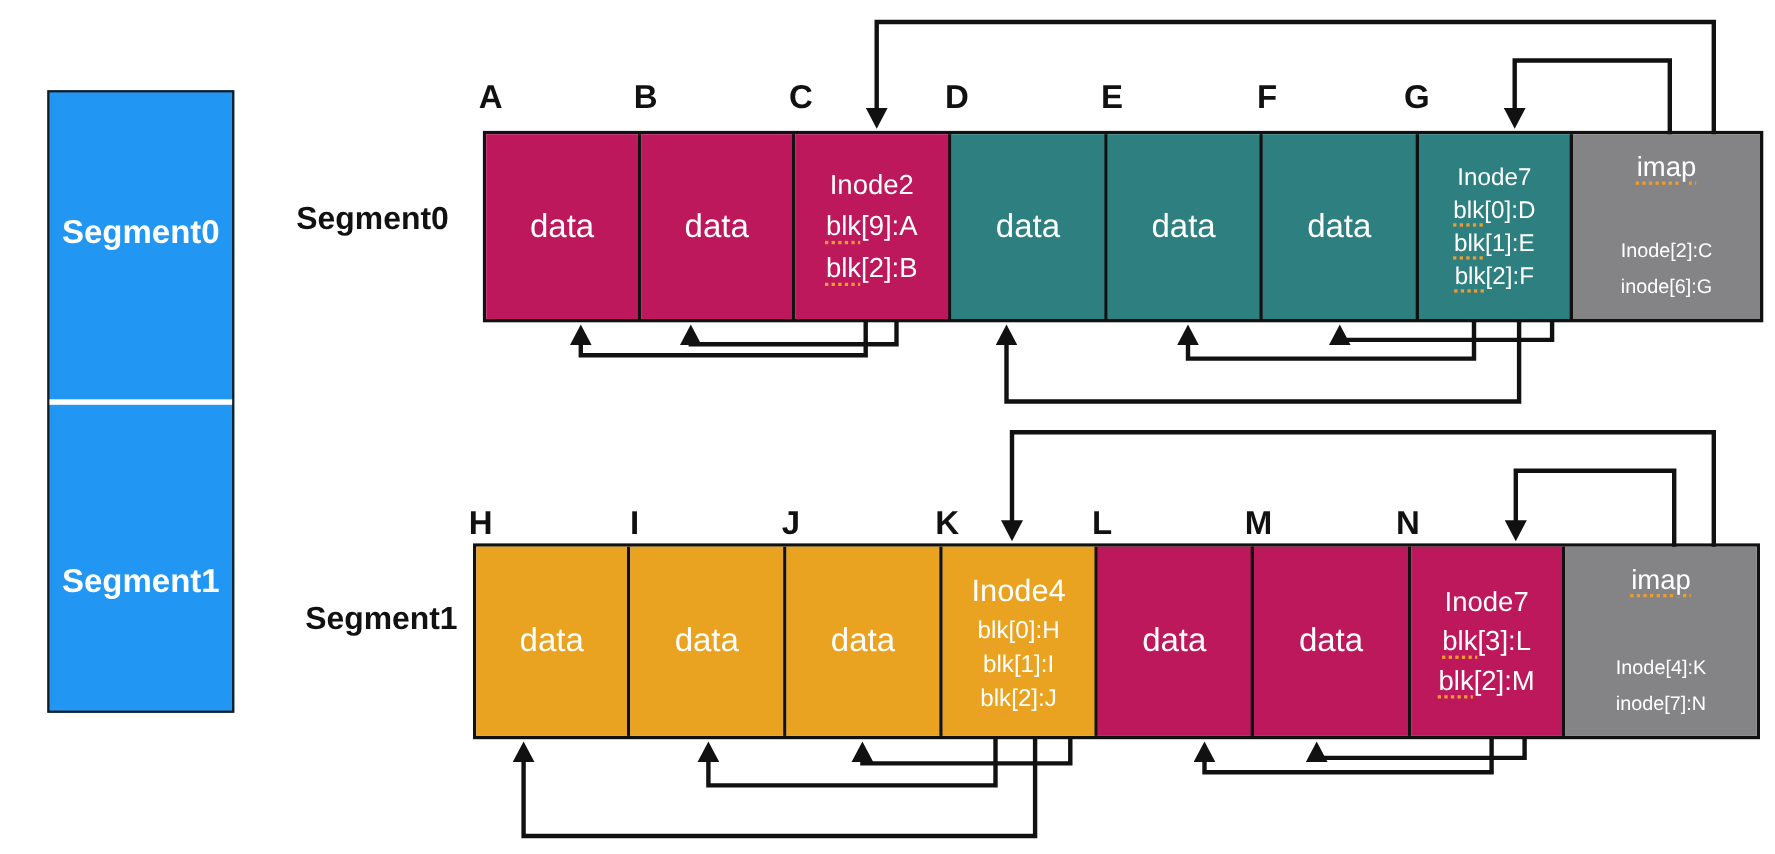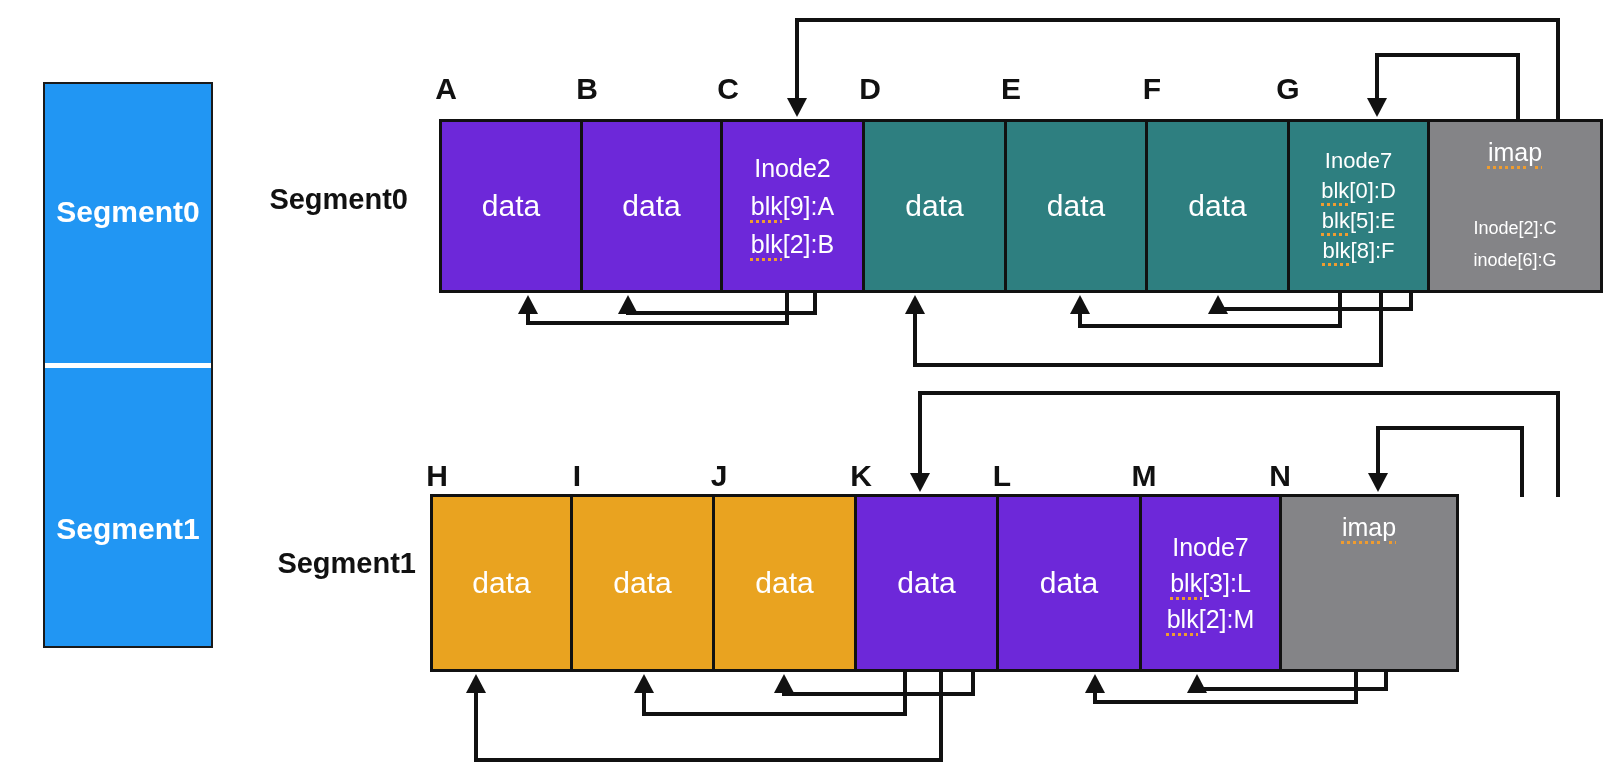--- a/index.html
+++ b/index.html
@@ -31,21 +31,21 @@
   
   .row{
     position:absolute;display:flex;border:3px solid #111111;box-sizing:content-box;
   }
   .block{
     box-sizing:border-box;border-right:3px solid #111111;
     display:flex;flex-direction:column;align-items:center;justify-content:center;
     color:#ffffff;text-align:center;
   }
   .block:last-child{border-right:none;}
-  .green{background:#6d28d9;}
+  .green{background:#be185d;}
   .teal{background:#2e7f80;}
   .orange{background:#e9a320;}
   .gray{background:#848487;}
   .data-text{font-size:30px;}
   .iline{white-space:nowrap;}
   .c-size .iline{font-size:25px;line-height:38px;}
   .g-size .iline{font-size:22px;line-height:30px;}
   .k-size .iline{font-size:22px;line-height:31px;}
   .k-size .iline.title{font-size:28px;line-height:40px;}
   .n-size .iline{font-size:25px;line-height:36px;}
@@ -107,55 +107,65 @@
     </div>
     <div class="block teal" style="width:141px">
       <span class="data-text">data</span>
     </div>
     <div class="block teal" style="width:142px">
       <span class="data-text">data</span>
     </div>
     <div class="block teal g-size" style="width:140px">
       <div class="iline title">Inode7</div>
       <div class="iline"><span class="sq">blk</span><span>[0]:D</span></div>
-      <div class="iline"><span class="sq">blk</span><span>[5]:E</span></div>
-      <div class="iline"><span class="sq">blk</span><span>[8]:F</span></div>
+      <div class="iline"><span class="sq">blk</span><span>[1]:E</span></div>
+      <div class="iline"><span class="sq">blk</span><span>[2]:F</span></div>
     </div>
     <div class="block gray imap" style="width:170px">
       <div class="imap-title"><span class="sq">imap</span></div>
       <div class="imap-entries">
         <div>Inode[2]:C</div>
         <div>inode[6]:G</div>
       </div>
     </div>
   </div>
 
   <div class="row" style="left:430px;top:494px;height:172px">
     <div class="block orange" style="width:140px">
       <span class="data-text">data</span>
     </div>
     <div class="block orange" style="width:142px">
       <span class="data-text">data</span>
     </div>
     <div class="block orange" style="width:142px">
       <span class="data-text">data</span>
     </div>
+    <div class="block orange k-size" style="width:141px">
+      <div class="iline title">Inode4</div>
+      <div class="iline"><span class="sq">blk</span><span>[0]:H</span></div>
+      <div class="iline"><span class="sq">blk</span><span>[1]:I</span></div>
+      <div class="iline"><span class="sq">blk</span><span>[2]:J</span></div>
+    </div>
     <div class="block green" style="width:142px">
       <span class="data-text">data</span>
     </div>
     <div class="block green" style="width:143px">
       <span class="data-text">data</span>
     </div>
     <div class="block green n-size" style="width:140px">
       <div class="iline title">Inode7</div>
       <div class="iline"><span class="sq">blk</span><span>[3]:L</span></div>
       <div class="iline"><span class="sq">blk</span><span>[2]:M</span></div>
     </div>
     <div class="block gray imap" style="width:174px">
       <div class="imap-title"><span class="sq">imap</span></div>
+      <div class="imap-entries">
+        <div>Inode[4]:K</div>
+        <div>inode[7]:N</div>
+      </div>
     </div>
   </div>
 
   <svg id="arrows" width="1614" height="776" viewBox="0 0 1614 776">
     <defs>
       <marker id="arr" viewBox="0 0 10 10" refX="7" refY="5" markerWidth="5" markerHeight="5" orient="auto">
         <path d="M0,0 L9.5,5 L0,10 z" fill="#111111"></path>
       </marker>
     </defs>
 

